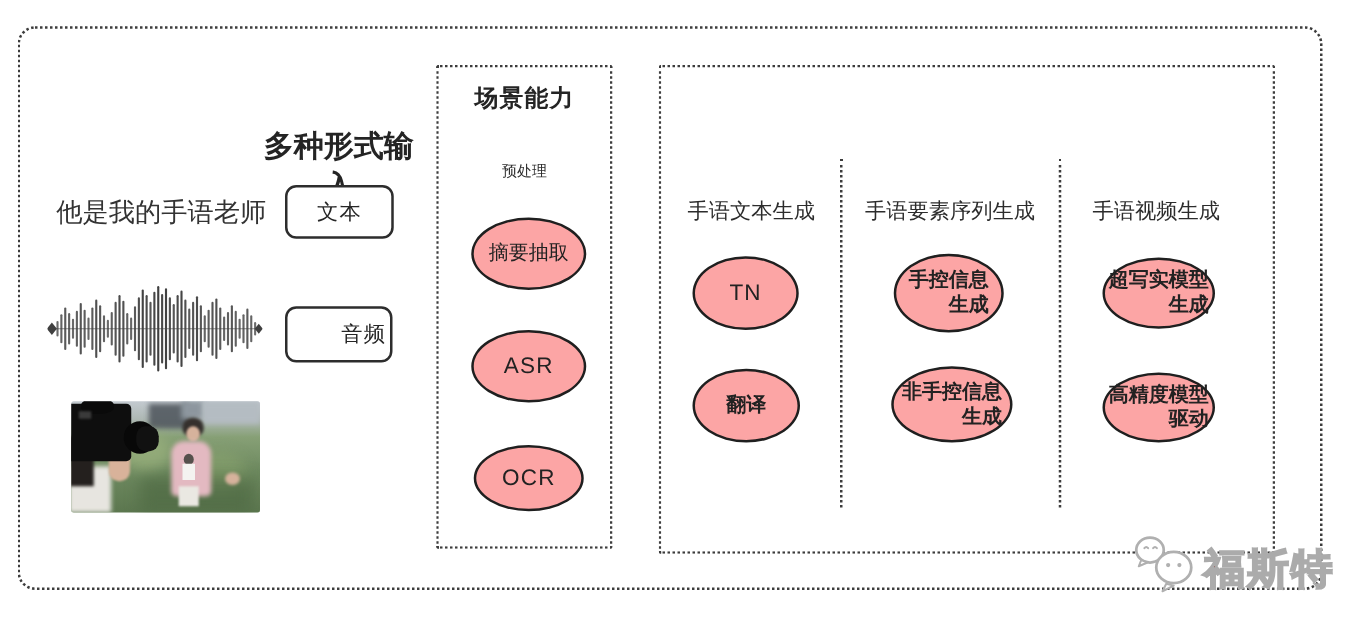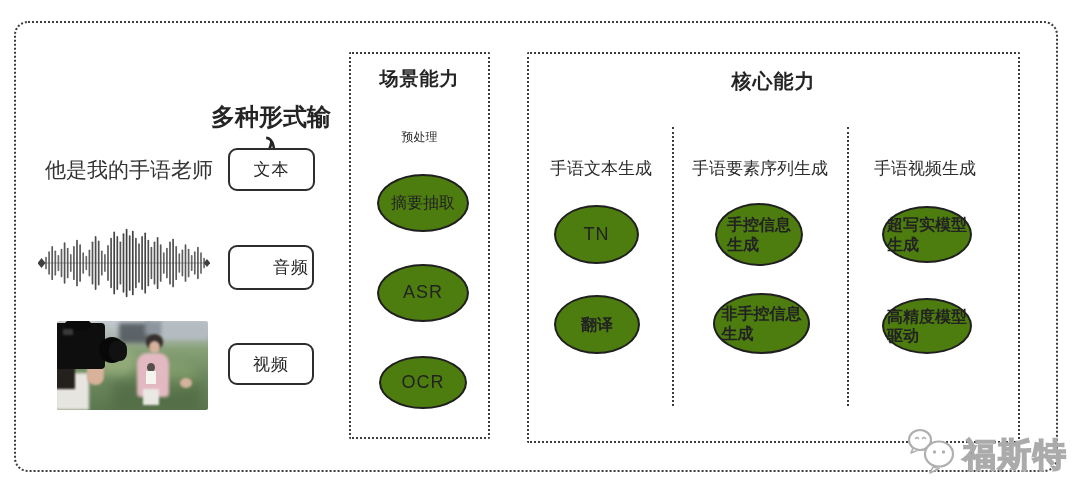--- a/index.html
+++ b/index.html
@@ -22,22 +22,22 @@
   .sub-label{position:absolute;text-align:center;font-size:12px;color:#2e2e2e;}
   .scene-sub{left:349px;top:129px;width:141px;}
   .col-header{position:absolute;text-align:center;font-size:17px;color:#2c2c2c;}
   .hdr-1{left:532px;top:157px;width:120px;text-align:right;}
   .hdr-2{left:683px;top:157px;width:154px;}
   .hdr-3{left:864px;top:157px;width:122px;}
   .divider{position:absolute;top:127px;height:279px;width:0;border-left:2px dotted #3c3c3c;}
   .div-1{left:672px;}
   .div-2{left:847px;}
   .ellipse{
-    position:absolute;border:2.5px solid #1f1f1f;border-radius:50%;background:#4d7c0f;
-    display:flex;align-items:center;justify-content:center;text-align:left;
+    position:absolute;border:2.5px solid #1f1f1f;border-radius:50%;background:#fca5a5;
+    display:flex;align-items:center;justify-content:center;text-align:right;
     box-sizing:border-box;
   }
   .ellipse span{white-space:pre-line;line-height:1.2;font-size:16px;font-weight:600;color:#222;}
   .ellipse.latin span{font-size:18px;font-weight:400;letter-spacing:1px;}
   .ellipse.plain span{font-weight:400;}
   .el-summary{left:377px;top:174px;width:92px;height:58px;}
   .el-asr{left:377px;top:264px;width:92px;height:58px;}
   .el-ocr{left:379px;top:356px;width:88px;height:53px;}
   .el-tn{left:554px;top:205px;width:85px;height:59px;}
   .el-trans{left:554px;top:295px;width:86px;height:59px;}
@@ -181,39 +181,35 @@
     <div class="p-lens2"></div>
     <div class="p-glint"></div>
   </div>
 
   <div class="io-box box-text">
     <span>文本</span>
   </div>
   <div class="io-box box-audio">
     <span>音频</span>
   </div>
-  <div class="io-box box-video">
-    <span>视频</span>
-  </div>
 
   <div class="panel scene-panel"></div>
   <div class="panel-title scene-title">场景能力</div>
   <div class="sub-label scene-sub">预处理</div>
   <div class="ellipse plain el-summary">
     <span>摘要抽取</span>
   </div>
   <div class="ellipse latin el-ocr">
     <span>OCR</span>
   </div>
   <div class="ellipse latin el-asr">
     <span>ASR</span>
   </div>
 
   <div class="panel core-panel"></div>
-  <div class="panel-title core-title">核心能力</div>
   <div class="divider div-1"></div>
   <div class="divider div-2"></div>
 
   <div class="col-header hdr-1">手语文本生成</div>
   <div class="col-header hdr-2">手语要素序列生成</div>
   <div class="col-header hdr-3">手语视频生成</div>
 
   <div class="ellipse latin el-tn">
     <span>TN</span>
   </div>

